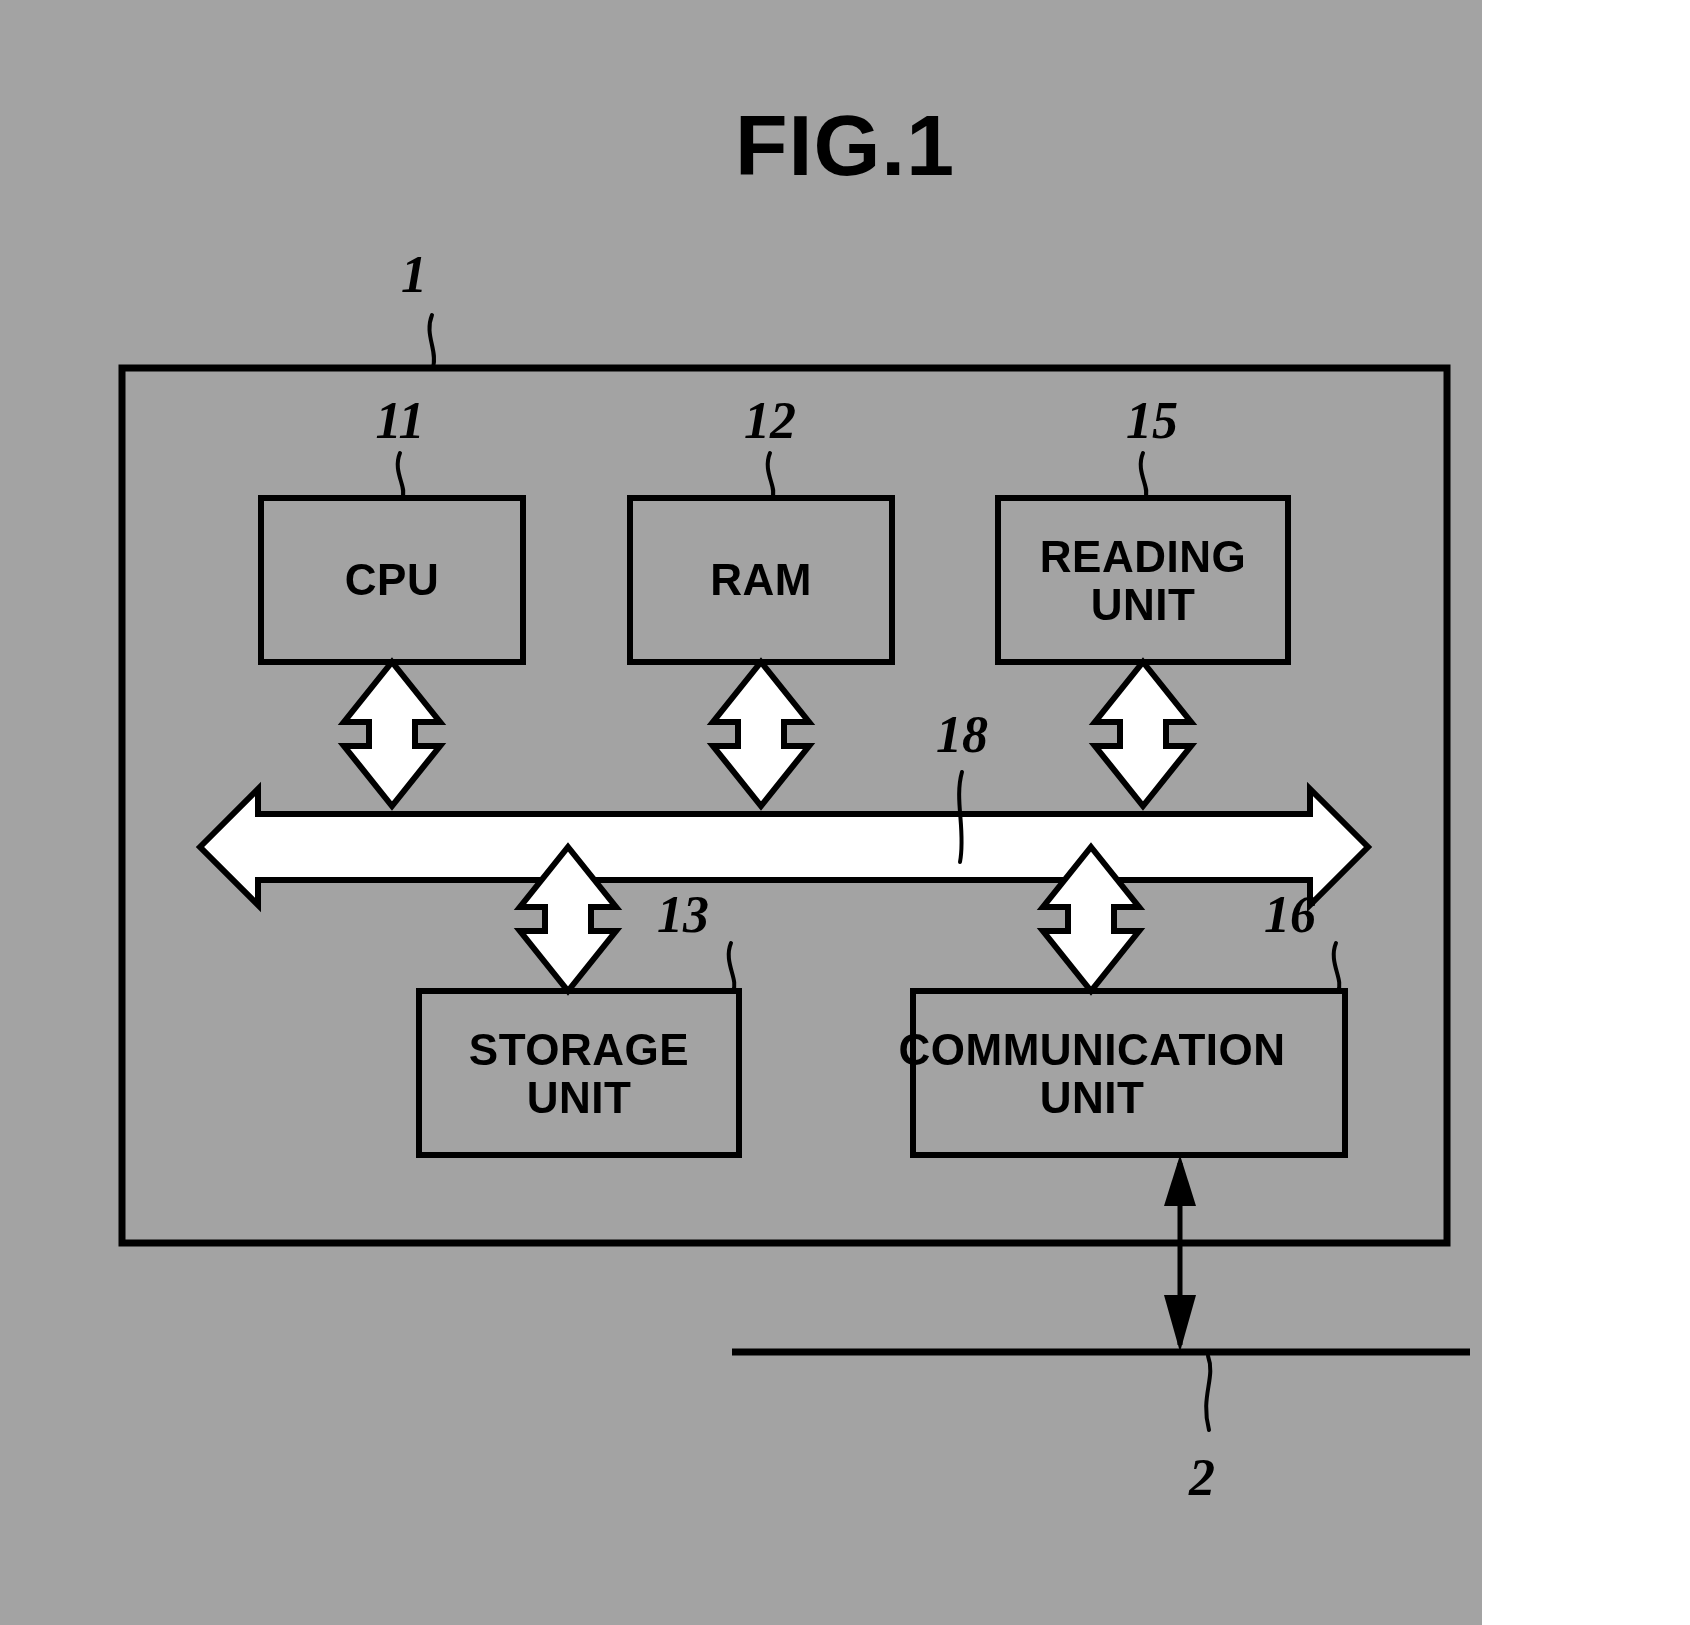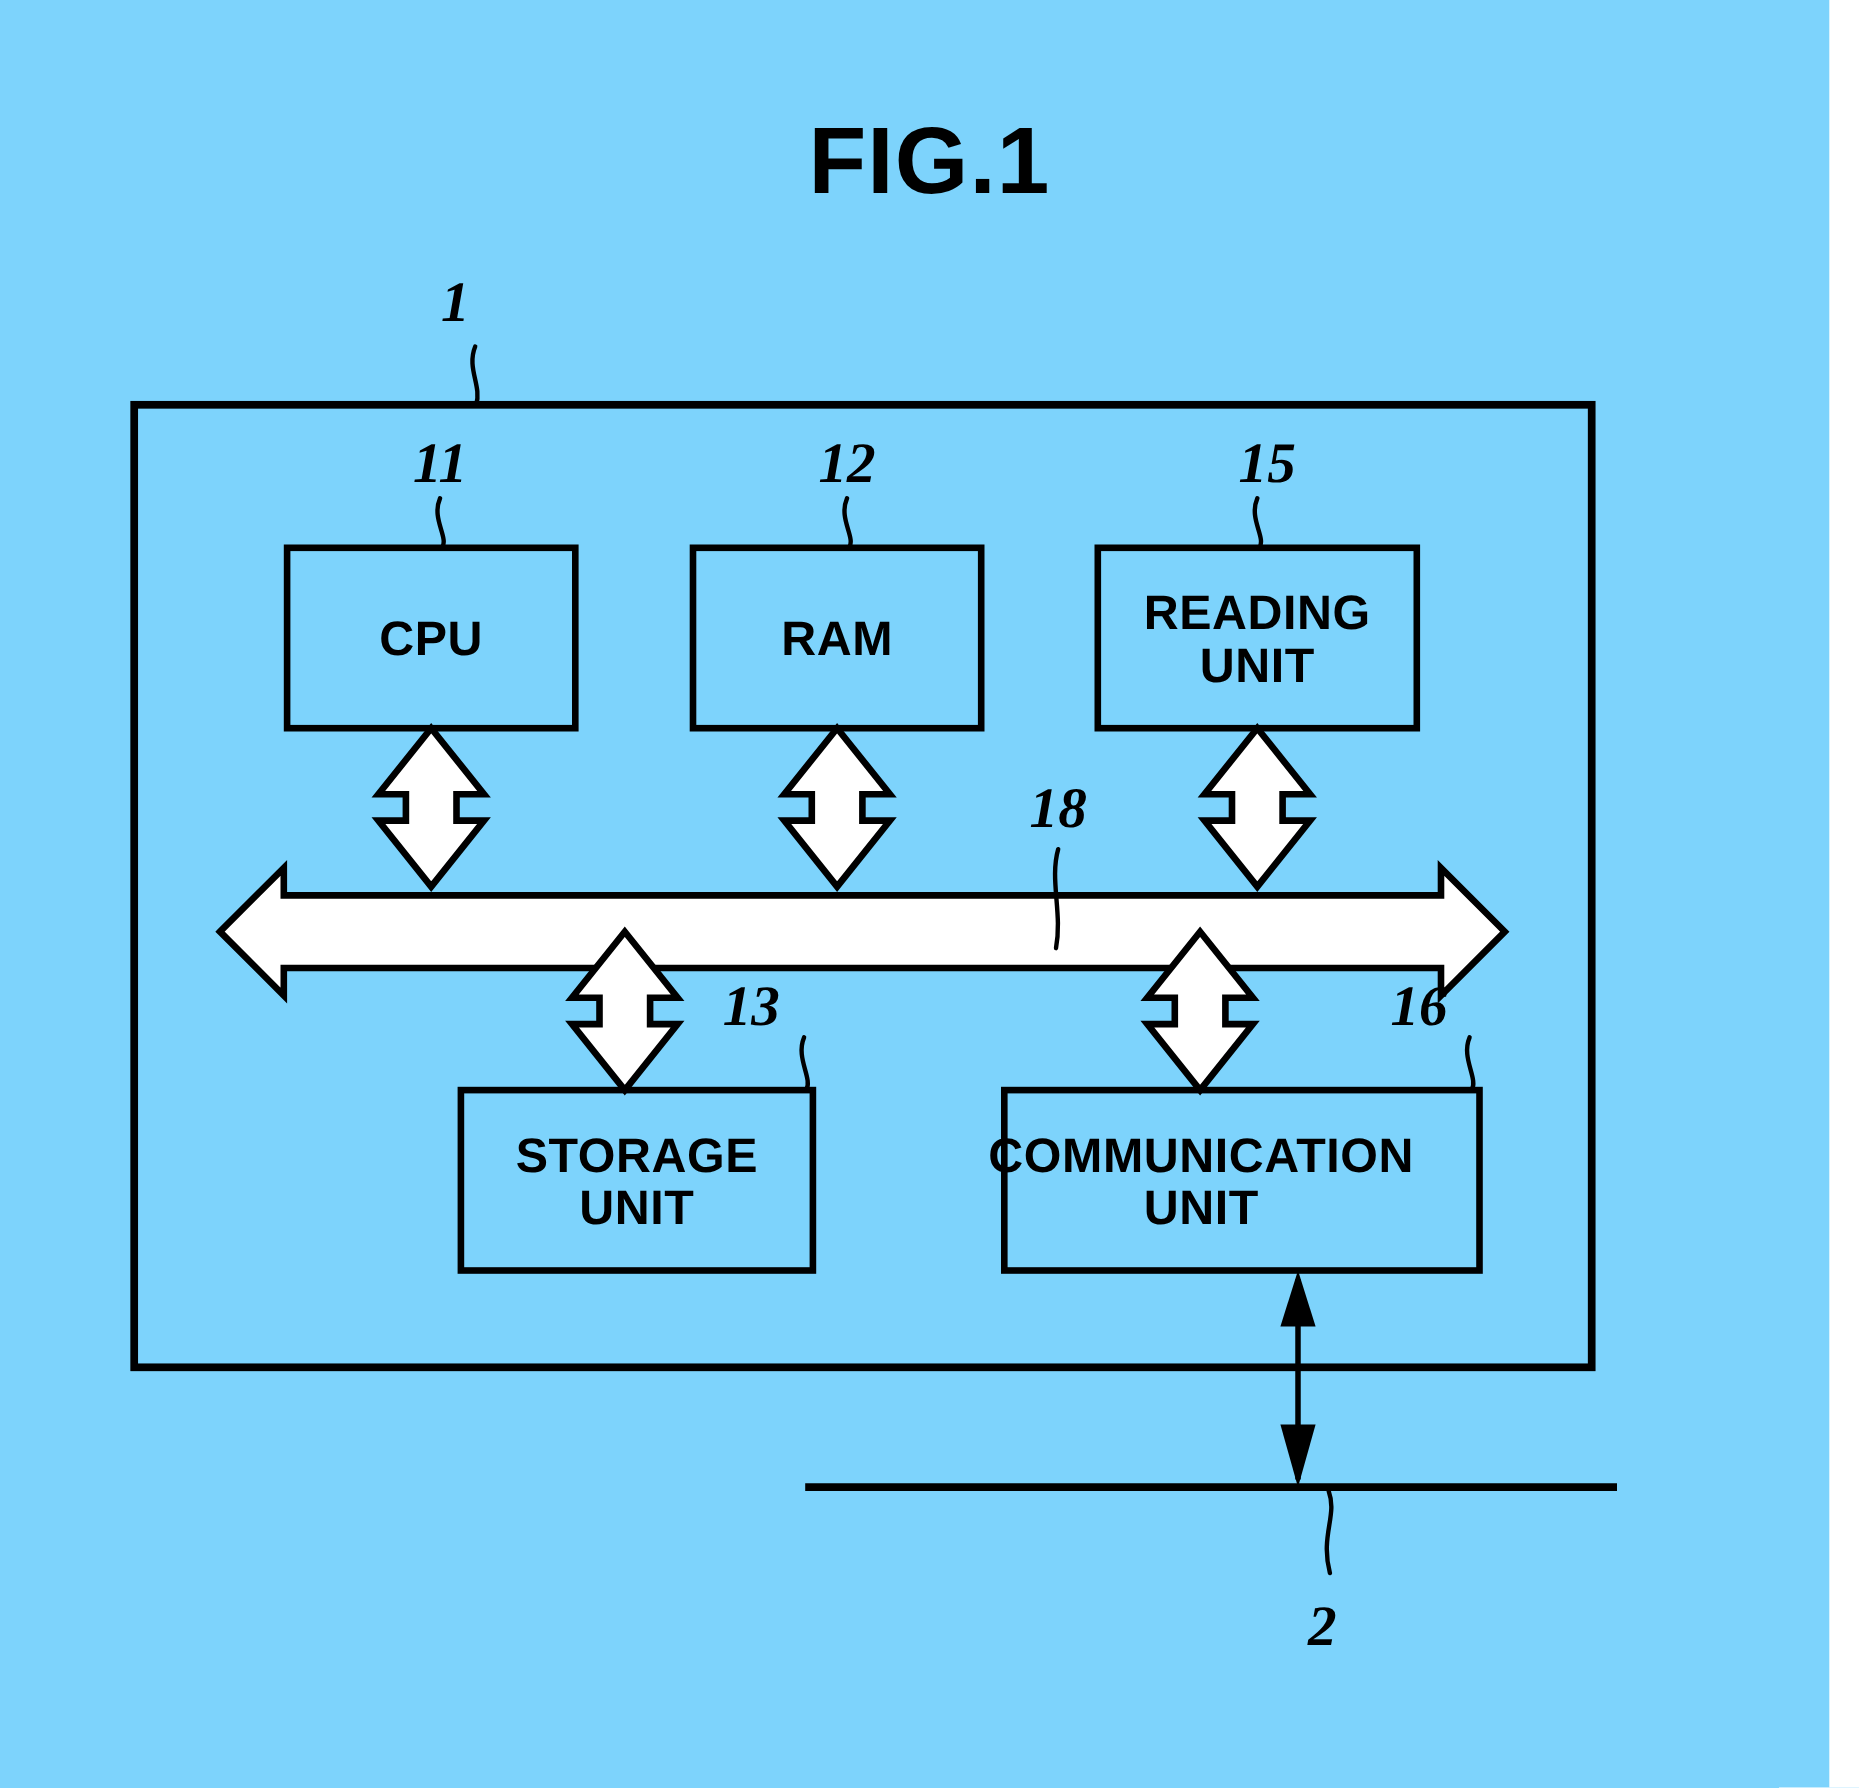--- a/index.html
+++ b/index.html
@@ -8,23 +8,23 @@
     background: #ffffff;
   }
   body {
     width: 1690px;
     height: 1625px;
     font-family: "Liberation Sans", sans-serif;
     overflow: hidden;
   }
   #figure-root {
     position: relative;
-    width: 1663px;
+    width: 1482px;
     height: 1625px;
-    background: #7dd3fc;
+    background: #a3a3a3;
   }
   svg.diagram {
     position: absolute;
     left: 0;
     top: 0;
     width: 1690px;
     height: 1625px;
     display: block;
   }
   .fig-title {

